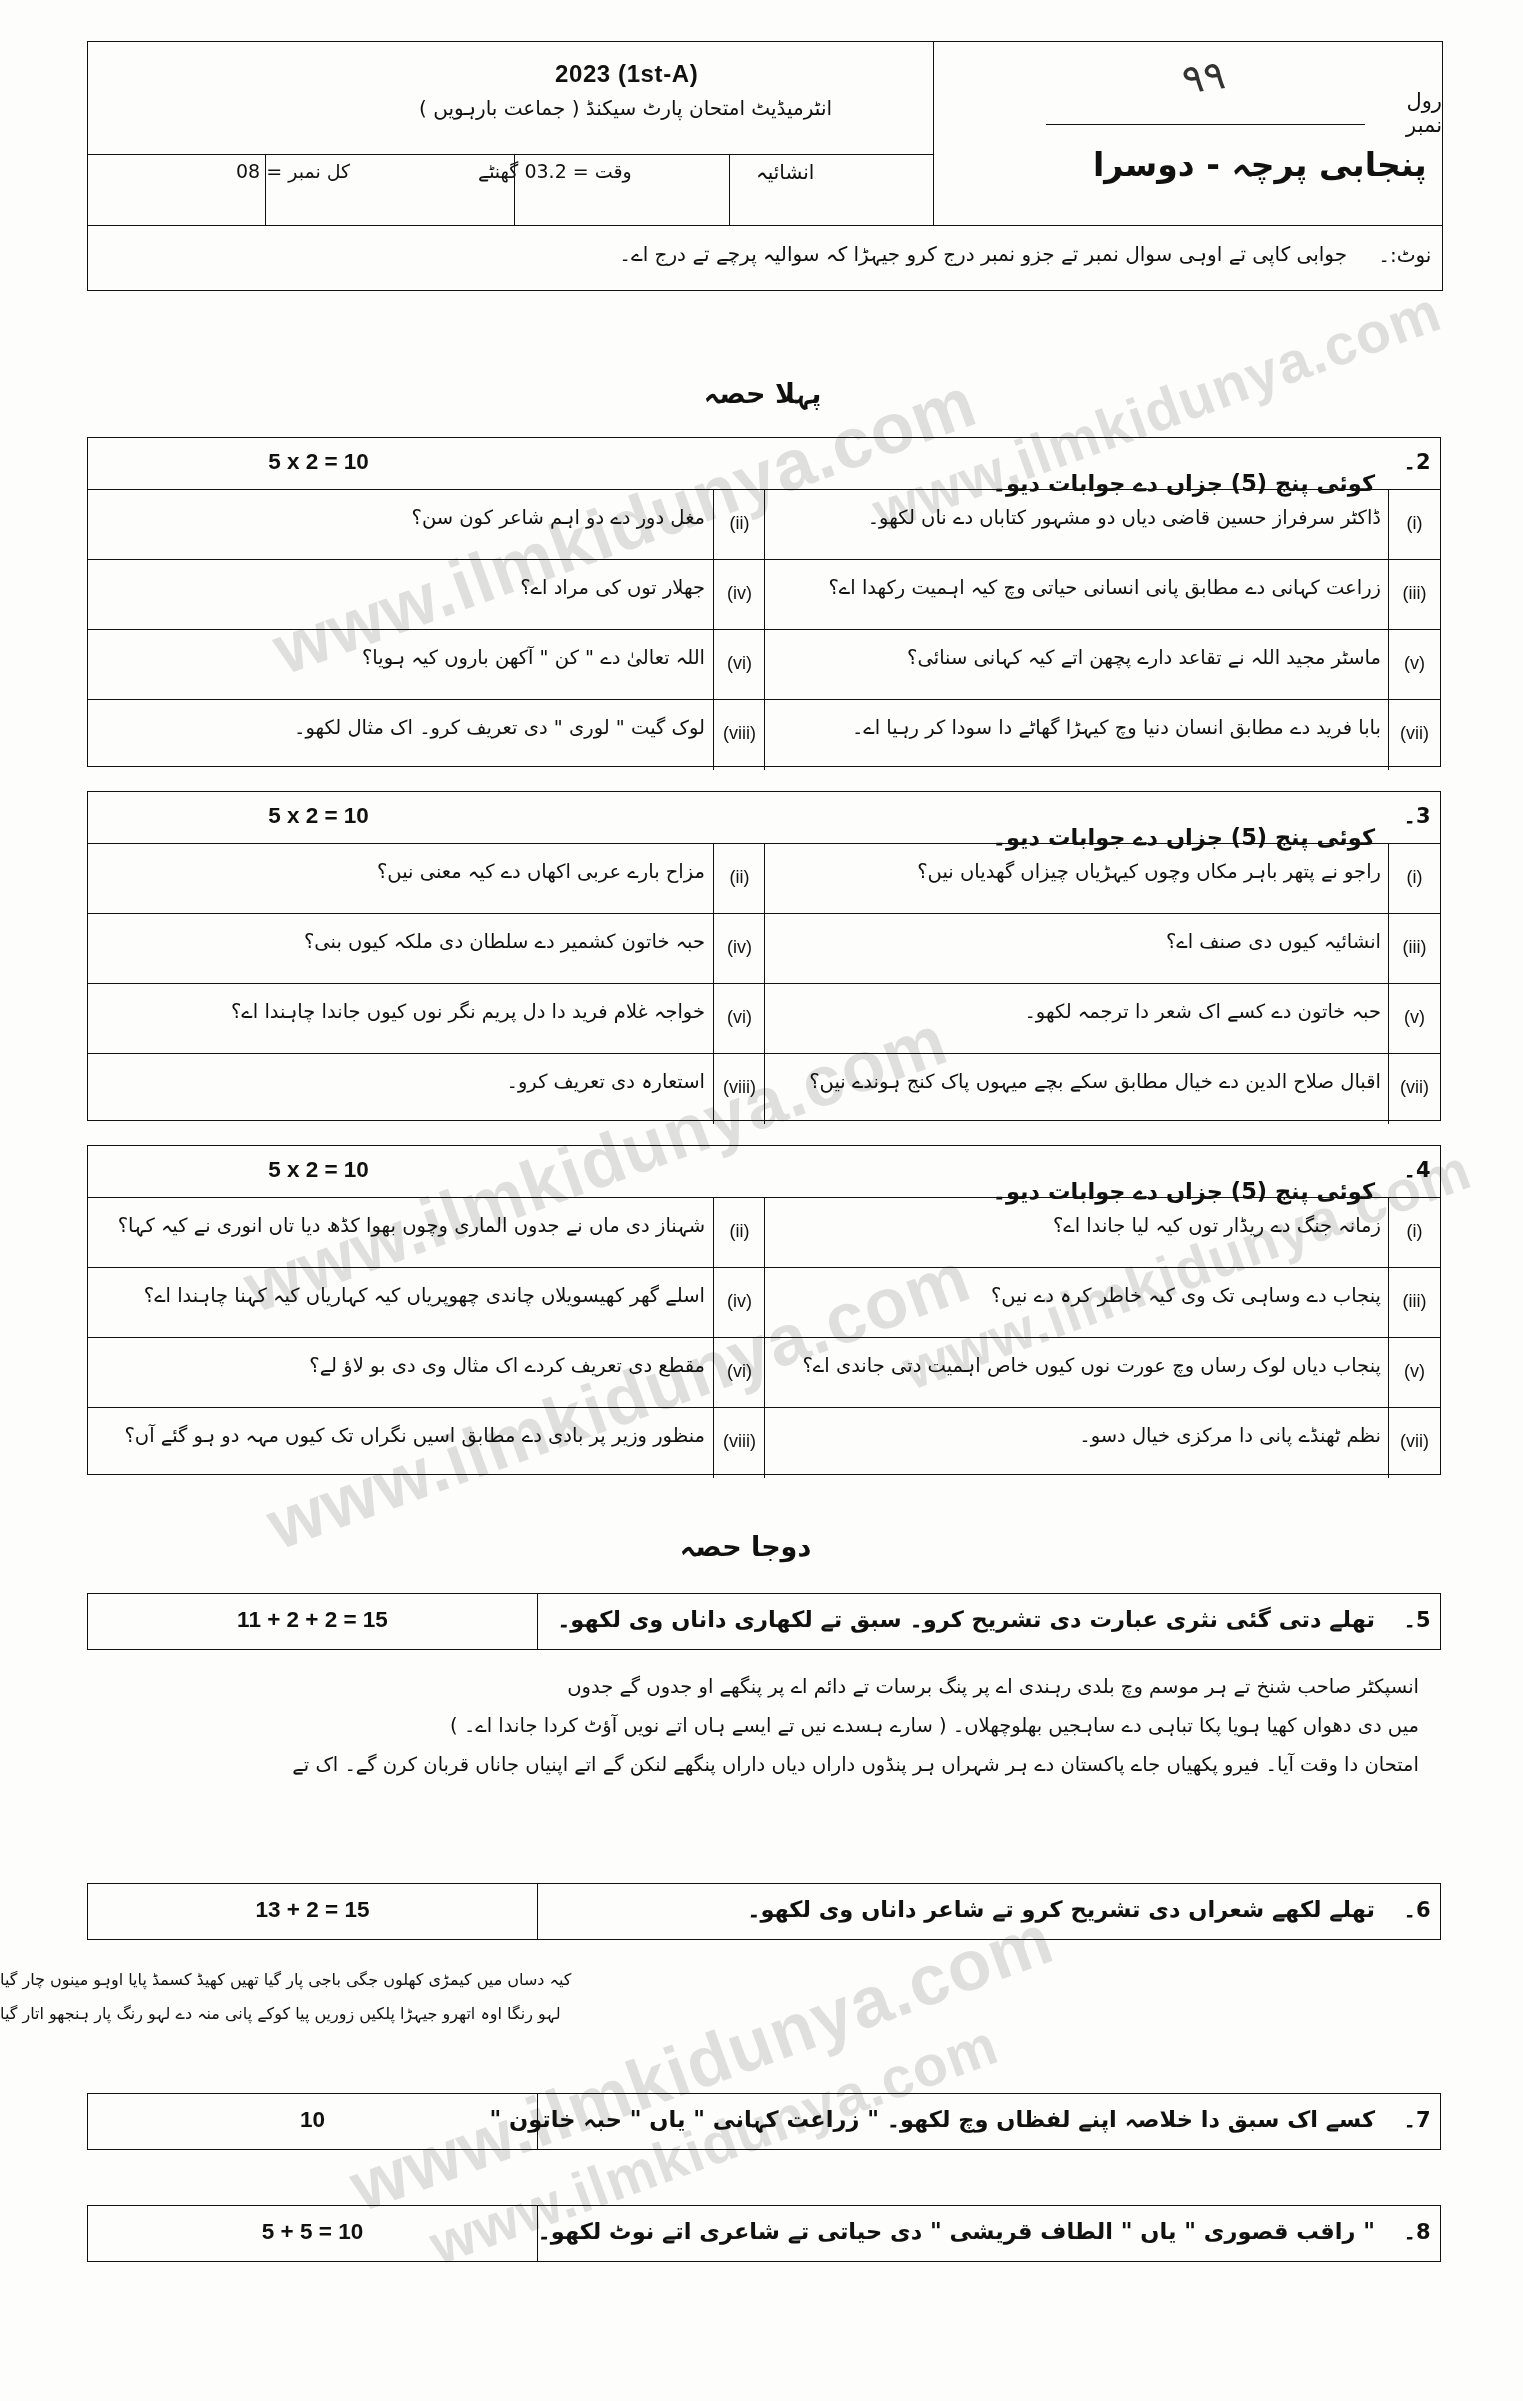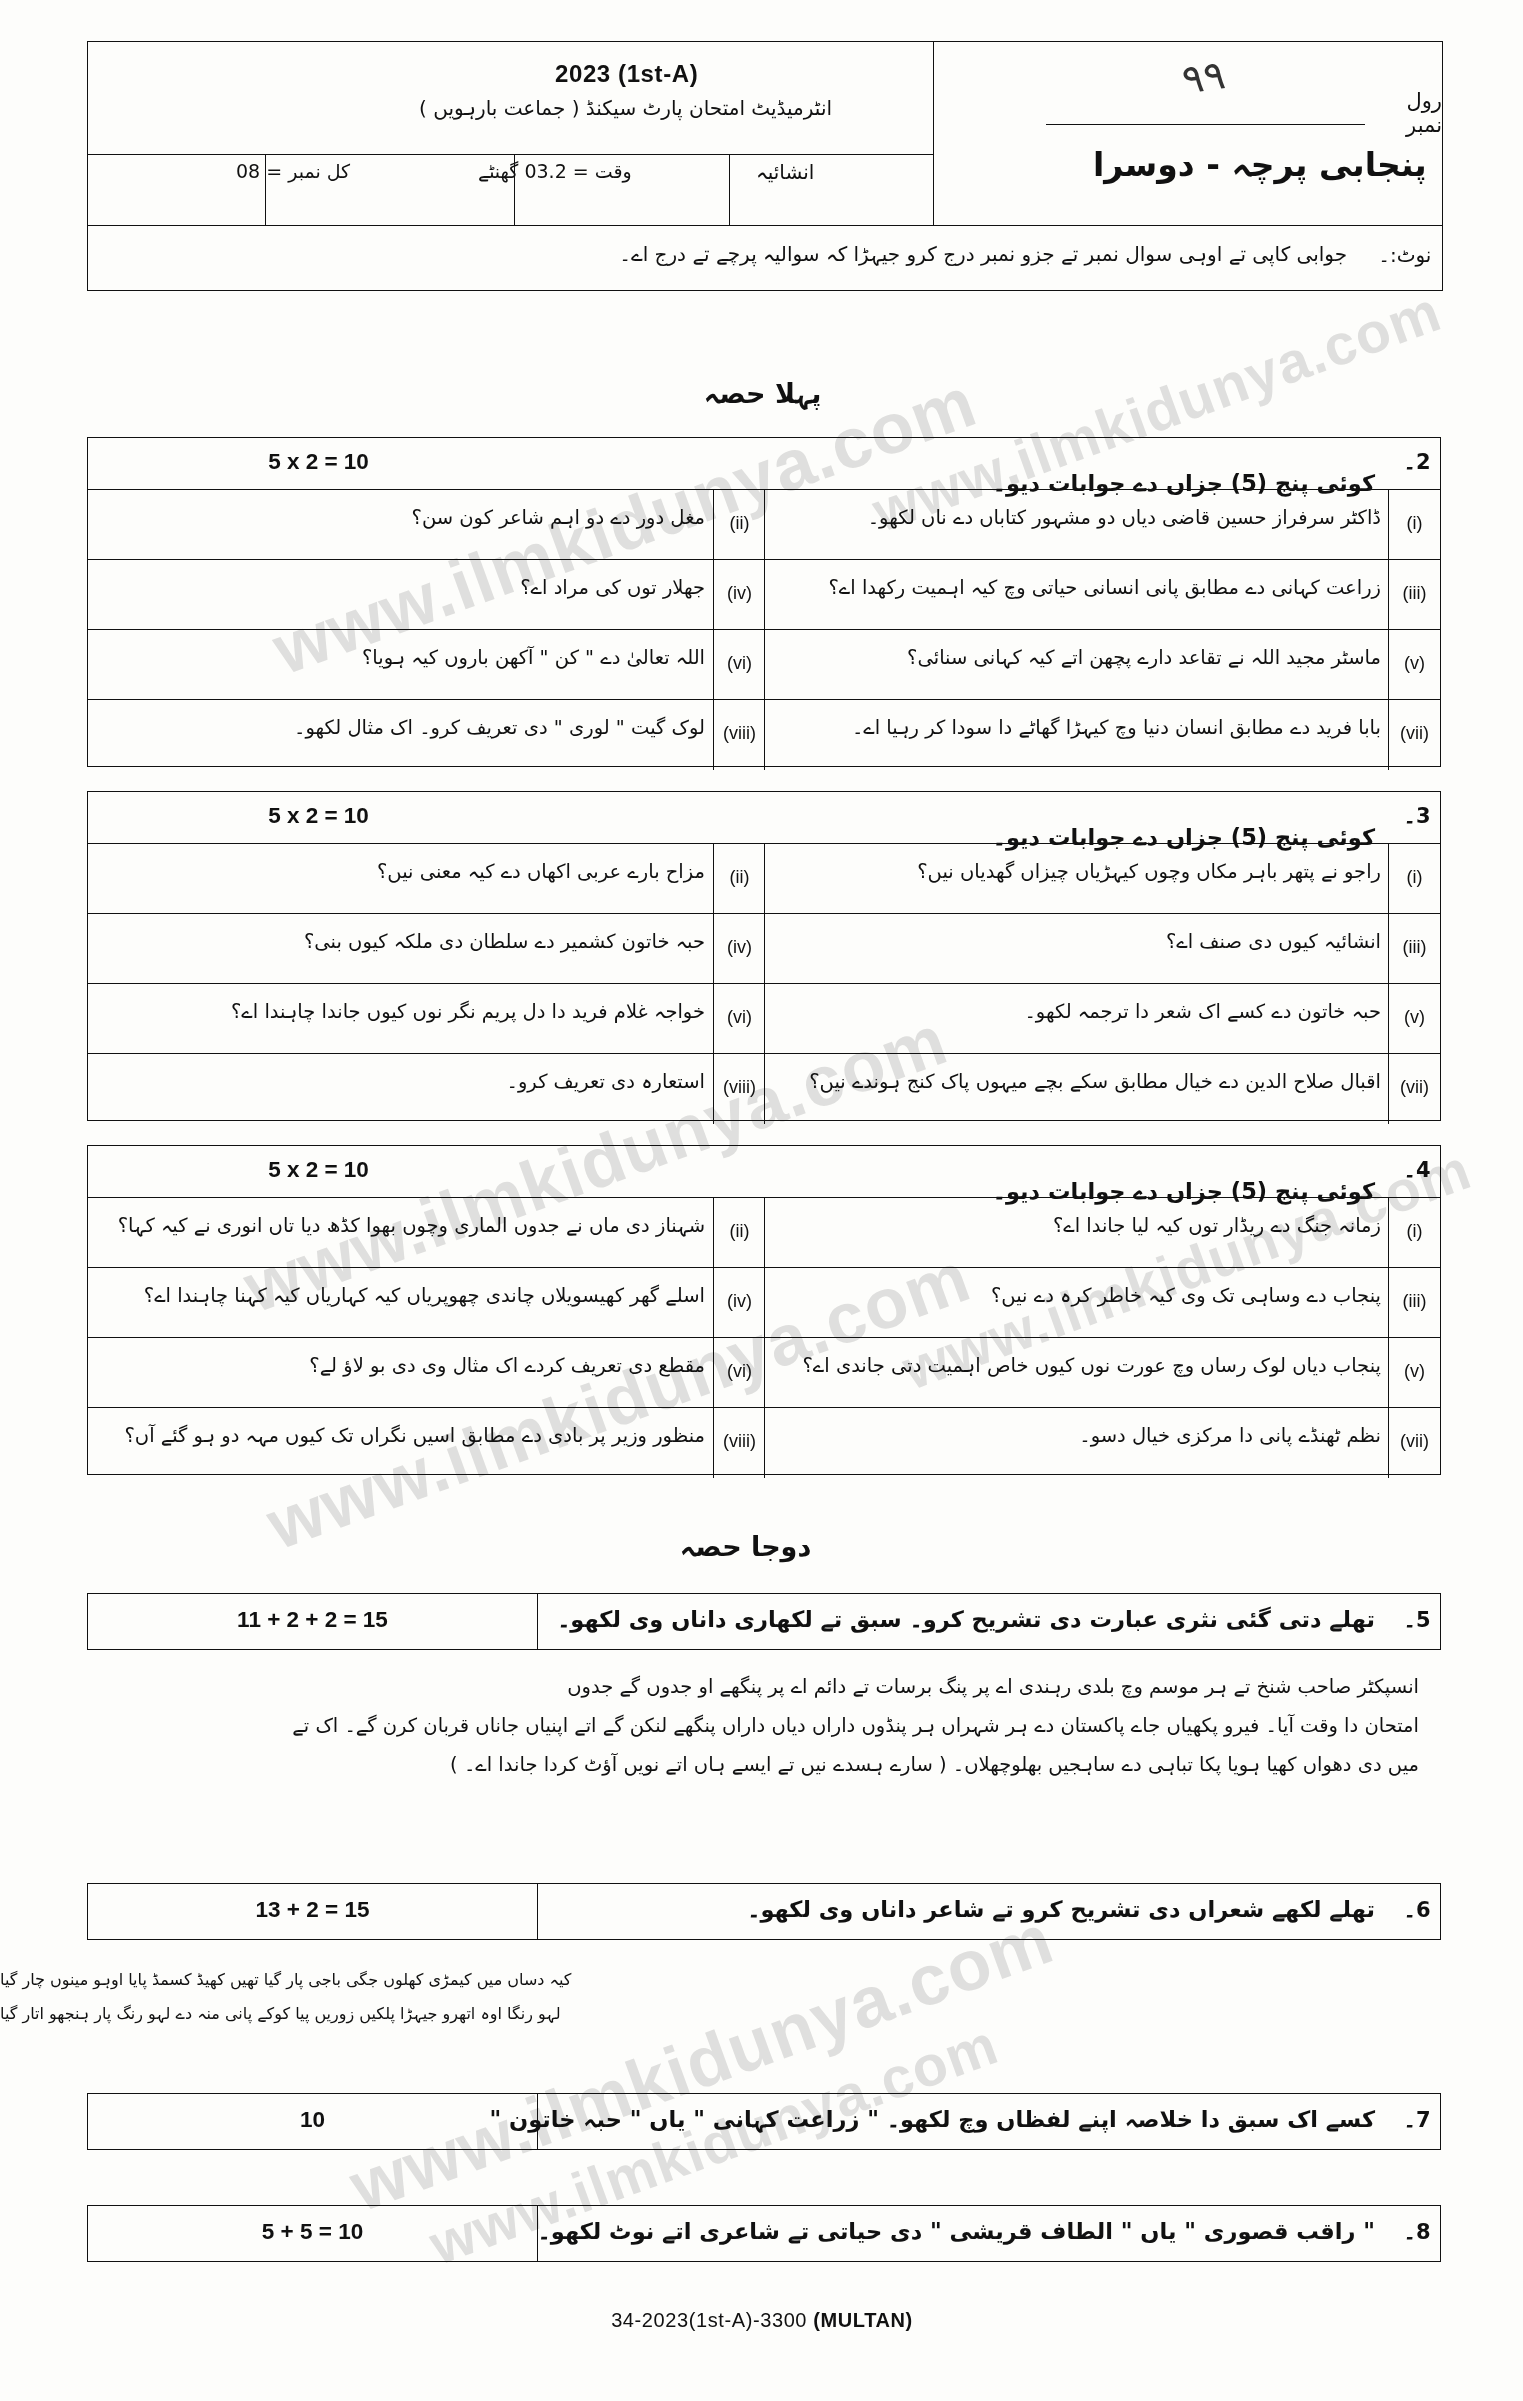--- a/index.html
+++ b/index.html
@@ -544,22 +544,22 @@
 
   <div class="sbox" style="left:87px; top:1593px; width:1354px; height:57px;">
     <div class="divider" style="left:449px;"></div>
     <div class="sbox-no urdu">5۔</div>
     <div class="sbox-text urdu">تھلے دتی گئی نثری عبارت دی تشریح کرو۔   سبق تے لکھاری داناں وی لکھو۔</div>
     <div class="sbox-marks" style="width:449px;">11 + 2 + 2 = 15</div>
   </div>
 
   <div class="passage urdu" style="left:118px; top:1667px; width:1301px;">
     <div>انسپکٹر صاحب شنخ تے ہر موسم وچ بلدی رہندی اے پر پنگ برسات تے دائم اے پر پنگھے او جدوں گے جدوں</div>
+    <div>میں دی دھواں کھیا ہویا پکا تباہی دے ساہجیں بھلوچھلاں۔ ( سارے ہسدے نیں تے ایسے ہاں اتے نویں آؤٹ کردا جاندا اے۔ )</div>
     <div>امتحان دا وقت آیا۔ فیرو پکھیاں جاے پاکستان دے ہر شہراں ہر پنڈوں داراں دیاں داراں پنگھے لنکن گے اتے اپنیاں جاناں قربان کرن گے۔ اک تے</div>
-    <div>میں دی دھواں کھیا ہویا پکا تباہی دے ساہجیں بھلوچھلاں۔ ( سارے ہسدے نیں تے ایسے ہاں اتے نویں آؤٹ کردا جاندا اے۔ )</div>
   </div>
 
   <div class="sbox" style="left:87px; top:1883px; width:1354px; height:57px;">
     <div class="divider" style="left:449px;"></div>
     <div class="sbox-no urdu">6۔</div>
     <div class="sbox-text urdu">تھلے لکھے شعراں دی تشریح کرو تے شاعر داناں وی لکھو۔</div>
     <div class="sbox-marks" style="width:449px;">13 + 2 = 15</div>
   </div>
 
   <div class="poem urdu" style="left:0px; top:1963px;">
@@ -574,19 +574,15 @@
     <div class="sbox-marks" style="width:449px;">10</div>
   </div>
 
   <div class="sbox" style="left:87px; top:2205px; width:1354px; height:57px;">
     <div class="divider" style="left:449px;"></div>
     <div class="sbox-no urdu">8۔</div>
     <div class="sbox-text urdu">" راقب قصوری "   یاں   " الطاف قریشی "   دی حیاتی تے شاعری اتے نوٹ لکھو۔</div>
     <div class="sbox-marks" style="width:449px;">5 + 5 = 10</div>
   </div>
 
-  <div class="footer" style="top:2309px;">
-    <span>34-2023(1st-A)-3300</span>
-    <b>(MULTAN)</b>
-  </div>
 
 </div>
 
 
 </body></html>

